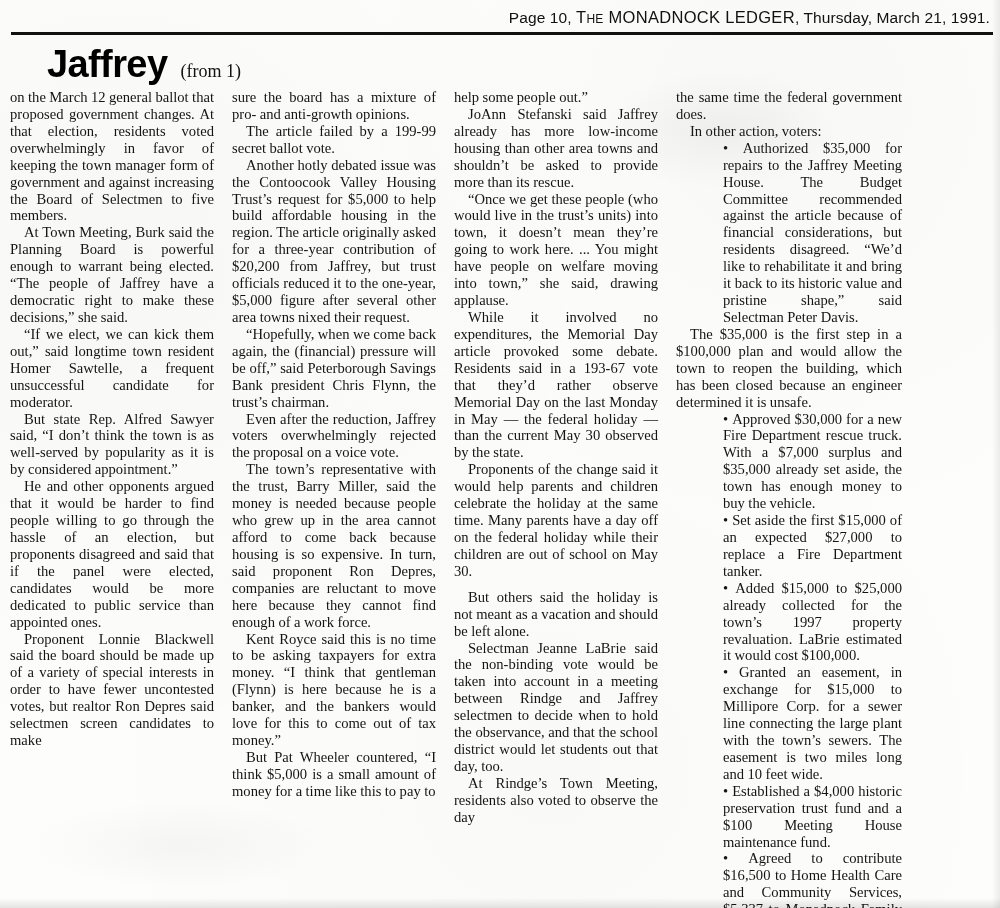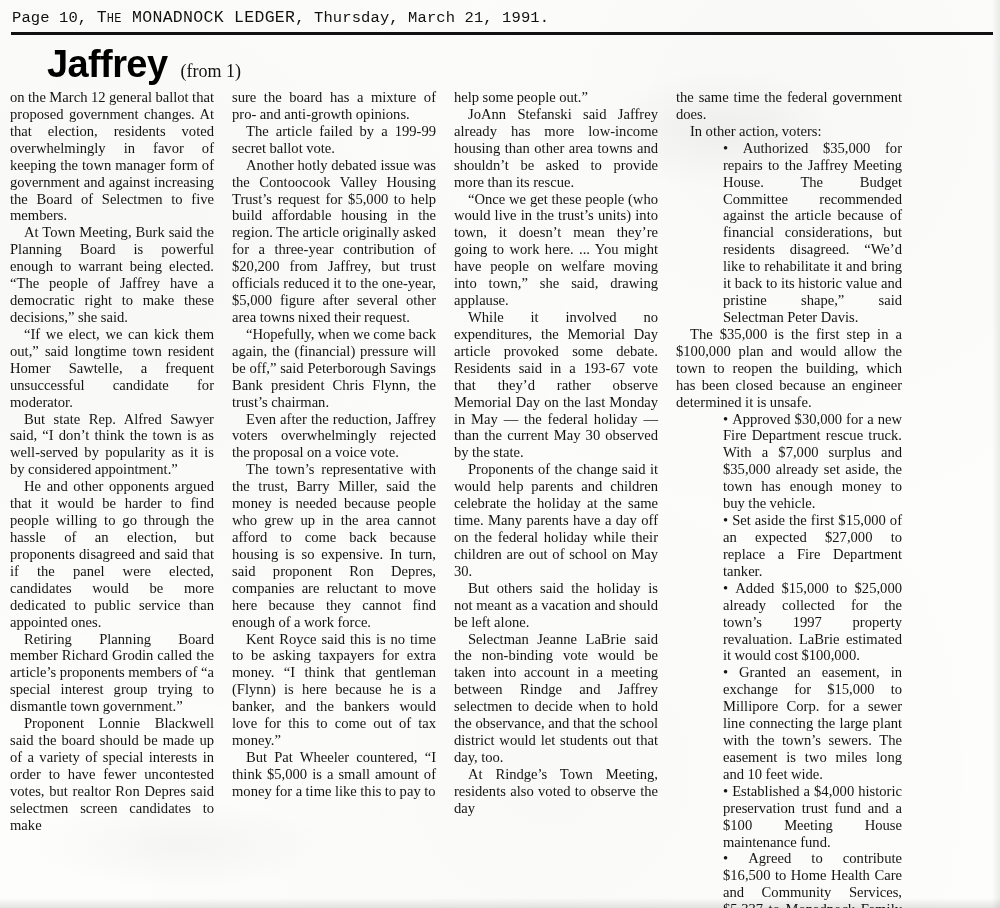--- a/index.html
+++ b/index.html
@@ -22,27 +22,28 @@
     background: #fdfdfb;
     background-image:
       radial-gradient(circle at 12% 30%, rgba(0,0,0,0.022), rgba(0,0,0,0) 45%),
       radial-gradient(circle at 78% 12%, rgba(0,0,0,0.018), rgba(0,0,0,0) 40%),
       radial-gradient(circle at 55% 85%, rgba(0,0,0,0.015), rgba(0,0,0,0) 50%);
     box-sizing: border-box;
     padding: 8px 10px 0 10px;
   }
   
   .masthead {
-    font-family: Liberation Mono, monospace;
+    font-family: Liberation Sans, sans-serif;
     font-size: 15.5px;
     letter-spacing: 0.1px;
     color: #111;
     white-space: nowrap;
     padding-left: 2px;
     margin-bottom: 5px;
+    text-align: right;
   }
   .masthead .paper-name {
     font-variant: small-caps;
     font-size: 16.5px;
     letter-spacing: 0.3px;
   }
   .rule {
     height: 3px;
     background: #111;
     width: 982px;
@@ -97,20 +98,21 @@
   }
   .col p.bullet {
     text-indent: 0;
     padding-left: 0;
     margin-left: 47px;
   }
   .col p.bullet::before {
     content: "\2022\00a0";
   }
   .col p.spaced {
+    margin-top: 9px;
   }
   
   .ghost {
     position: absolute;
     pointer-events: none;
     opacity: 0.13;
     border-radius: 50%;
     background: radial-gradient(ellipse at center, rgba(80,80,80,0.5), rgba(255,255,255,0) 70%);
   }
   #ghost1 { left: 600px; top: 70px; width: 240px; height: 120px; }
@@ -149,21 +151,20 @@
     <div class="jumpline">(from 1)</div>
   </div>
 
   <div class="columns">
     <div class="col" id="col-1">
         <p class="no-indent">on the March 12 general ballot that proposed government changes. At that election, residents voted overwhelmingly in favor of keeping the town manager form of government and against increasing the Board of Selectmen to five members.</p>
         <p>At Town Meeting, Burk said the Planning Board is powerful enough to warrant being elected. “The people of Jaffrey have a democratic right to make these decisions,” she said.</p>
         <p>“If we elect, we can kick them out,” said longtime town resident Homer Sawtelle, a frequent unsuccessful candidate for moderator.</p>
         <p>But state Rep. Alfred Sawyer said, “I don’t think the town is as well-served by popularity as it is by considered appointment.”</p>
         <p>He and other opponents argued that it would be harder to find people willing to go through the hassle of an election, but proponents disagreed and said that if the panel were elected, candidates would be more dedicated to public service than appointed ones.</p>
-        <p>Retiring Planning Board member Richard Grodin called the article’s proponents members of “a special interest group trying to dismantle town government.”</p>
         <p>Proponent Lonnie Blackwell said the board should be made up of a variety of special interests in order to have fewer uncontested votes, but realtor Ron Depres said selectmen screen candidates to make</p>
       </div>
     <div class="col" id="col-2">
         <p class="no-indent">sure the board has a mixture of pro- and anti-growth opinions.</p>
         <p>The article failed by a 199-99 secret ballot vote.</p>
         <p>Another hotly debated issue was the Contoocook Valley Housing Trust’s request for $5,000 to help build affordable housing in the region. The article originally asked for a three-year contribution of $20,200 from Jaffrey, but trust officials reduced it to the one-year, $5,000 figure after several other area towns nixed their request.</p>
         <p>“Hopefully, when we come back again, the (financial) pressure will be off,” said Peterborough Savings Bank president Chris Flynn, the trust’s chairman.</p>
         <p>Even after the reduction, Jaffrey voters overwhelmingly rejected the proposal on a voice vote.</p>
         <p>The town’s representative with the trust, Barry Miller, said the money is needed because people who grew up in the area cannot afford to come back because housing is so expensive. In turn, said proponent Ron Depres, companies are reluctant to move here because they cannot find enough of a work force.</p>
         <p>Kent Royce said this is no time to be asking taxpayers for extra money. “I think that gentleman (Flynn) is here because he is a banker, and the bankers would love for this to come out of tax money.”</p>

